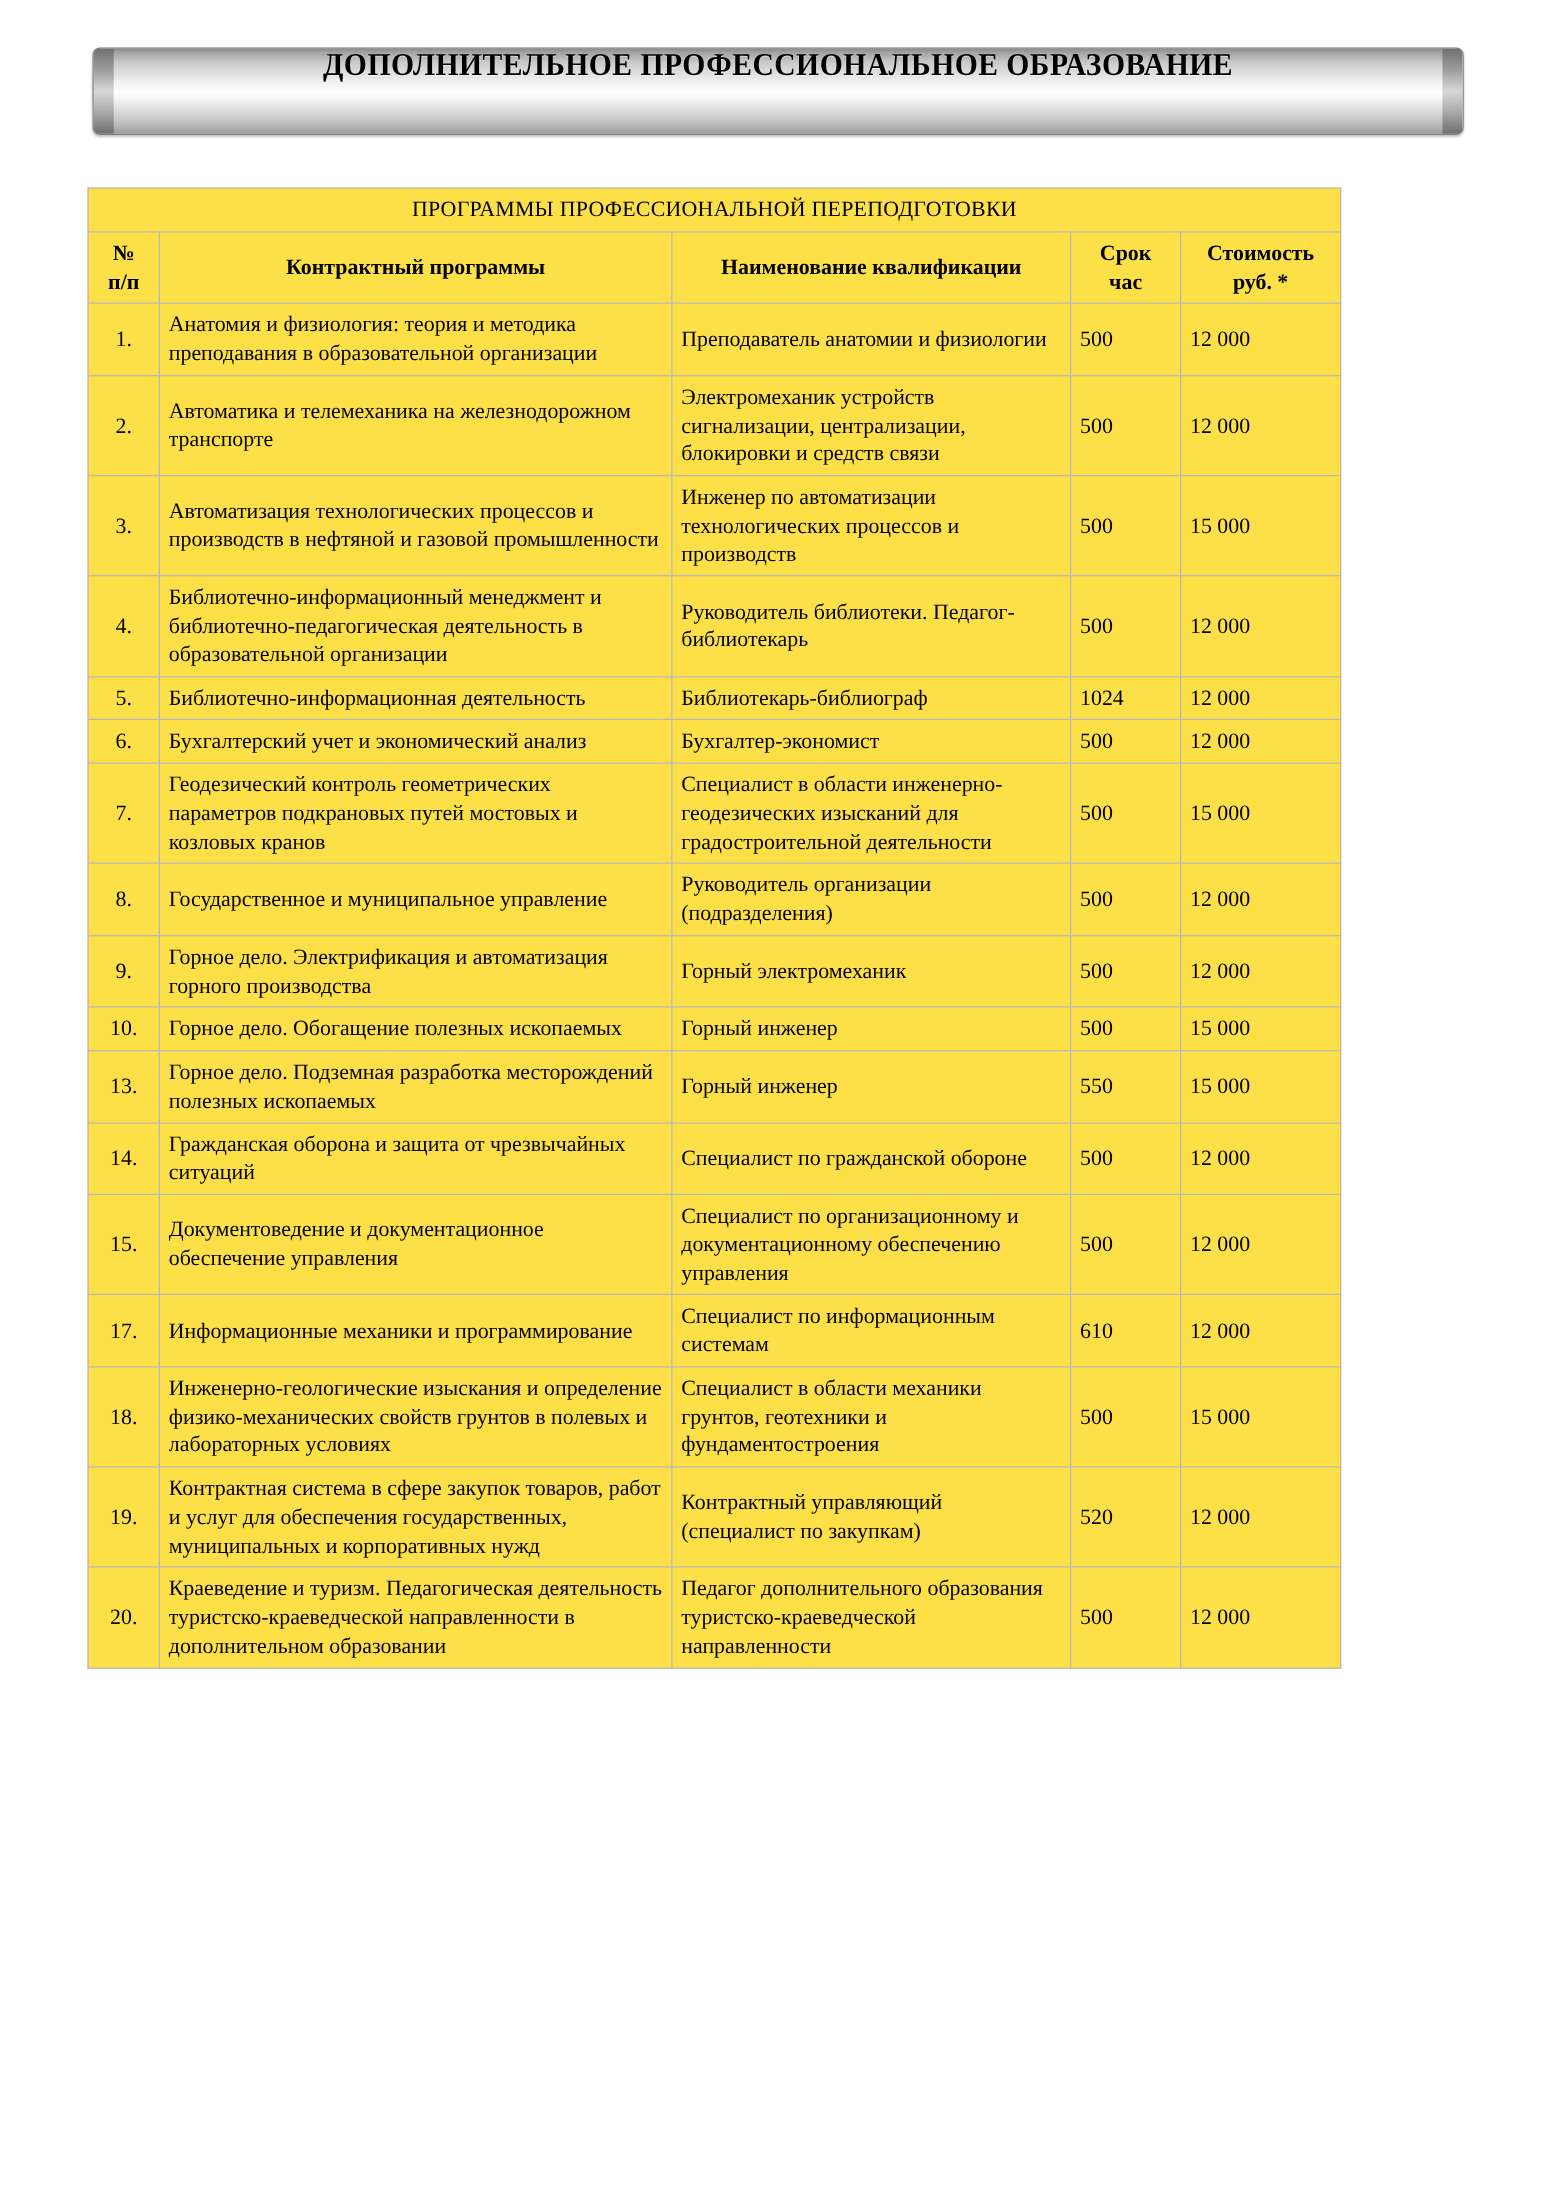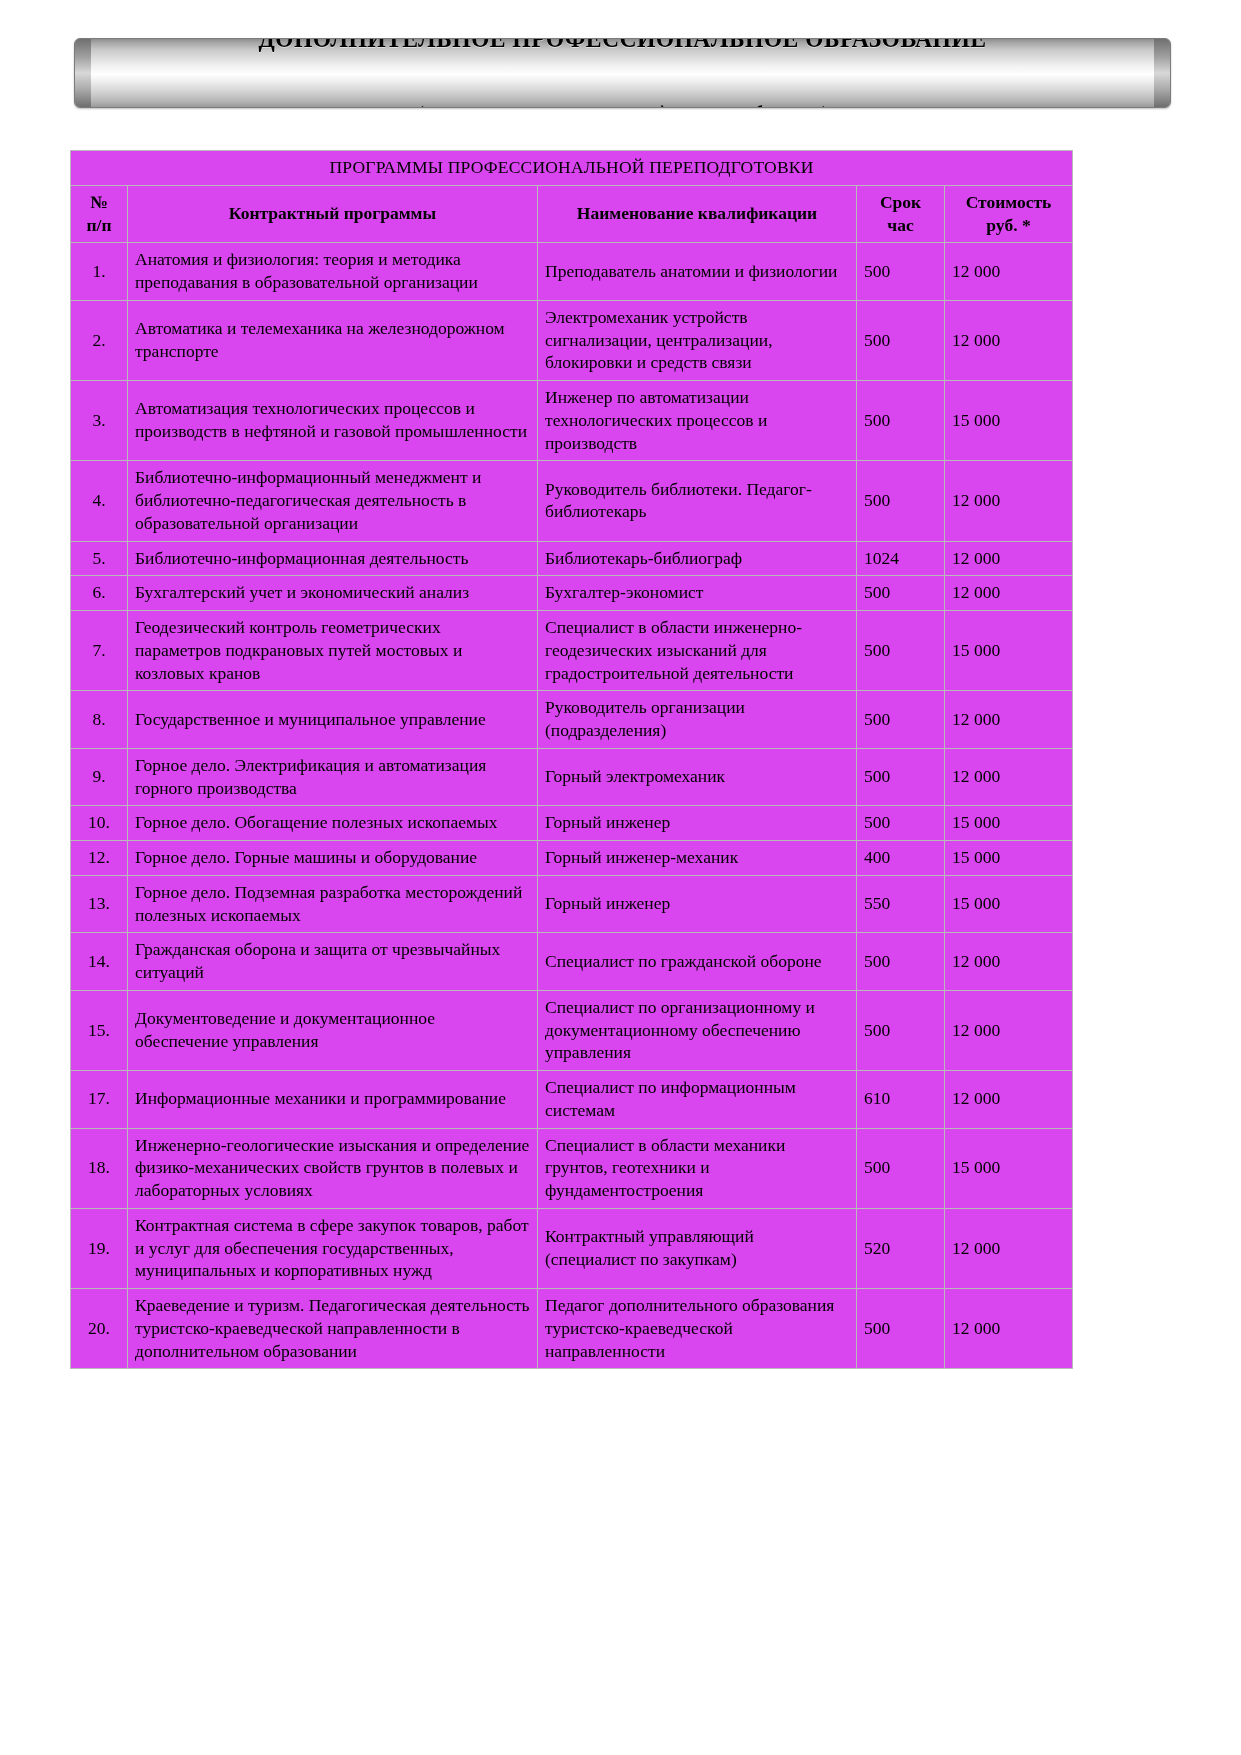--- a/index.html
+++ b/index.html
@@ -39,21 +39,21 @@
         #ffffff 52%,
         #efefef 62%,
         #d2d2d2 78%,
         #b4b4b4 92%,
         #9a9a9a 100%);
     border: 1px solid #7c7c7c;
     border-radius: 6px 6px 6px 6px;
     display: flex;
     flex-direction: column;
     align-items: center;
-    justify-content: center;
+    justify-content: space-between;
     box-shadow: 0 1px 2px rgba(0,0,0,0.25);
     overflow: hidden;
     gap: 48px;
   }
   
   .banner::before,
   .banner::after {
     content: "";
     position: absolute;
     top: 0;
@@ -89,21 +89,21 @@
   }
 
   
   .table-wrap {
     margin: 42px 70px 0 70px;
   }
   table.programs {
     border-collapse: collapse;
     width: 1002px;
     table-layout: fixed;
-    background: #d946ef;
+    background: #fde047;
   }
   table.programs td,
   table.programs th {
     border: 1px solid #b9b9b9;
     vertical-align: middle;
     padding: 5px 7px 6px 7px;
     font-size: 17.5px;
     line-height: 1.30;
   }
 
@@ -253,27 +253,20 @@
             <td class="cost">12 000</td>
           </tr>
           <tr>
             <td class="num">10.</td>
             <td class="prog">Горное дело. Обогащение полезных ископаемых</td>
             <td class="qual">Горный инженер</td>
             <td class="hours">500</td>
             <td class="cost">15 000</td>
           </tr>
           <tr>
-            <td class="num">12.</td>
-            <td class="prog">Горное дело. Горные машины и оборудование</td>
-            <td class="qual">Горный инженер-механик</td>
-            <td class="hours">400</td>
-            <td class="cost">15 000</td>
-          </tr>
-          <tr>
             <td class="num">13.</td>
             <td class="prog">Горное дело. Подземная разработка месторождений полезных ископаемых</td>
             <td class="qual">Горный инженер</td>
             <td class="hours">550</td>
             <td class="cost">15 000</td>
           </tr>
           <tr>
             <td class="num">14.</td>
             <td class="prog">Гражданская оборона и защита от чрезвычайных ситуаций</td>
             <td class="qual">Специалист по гражданской обороне</td>

